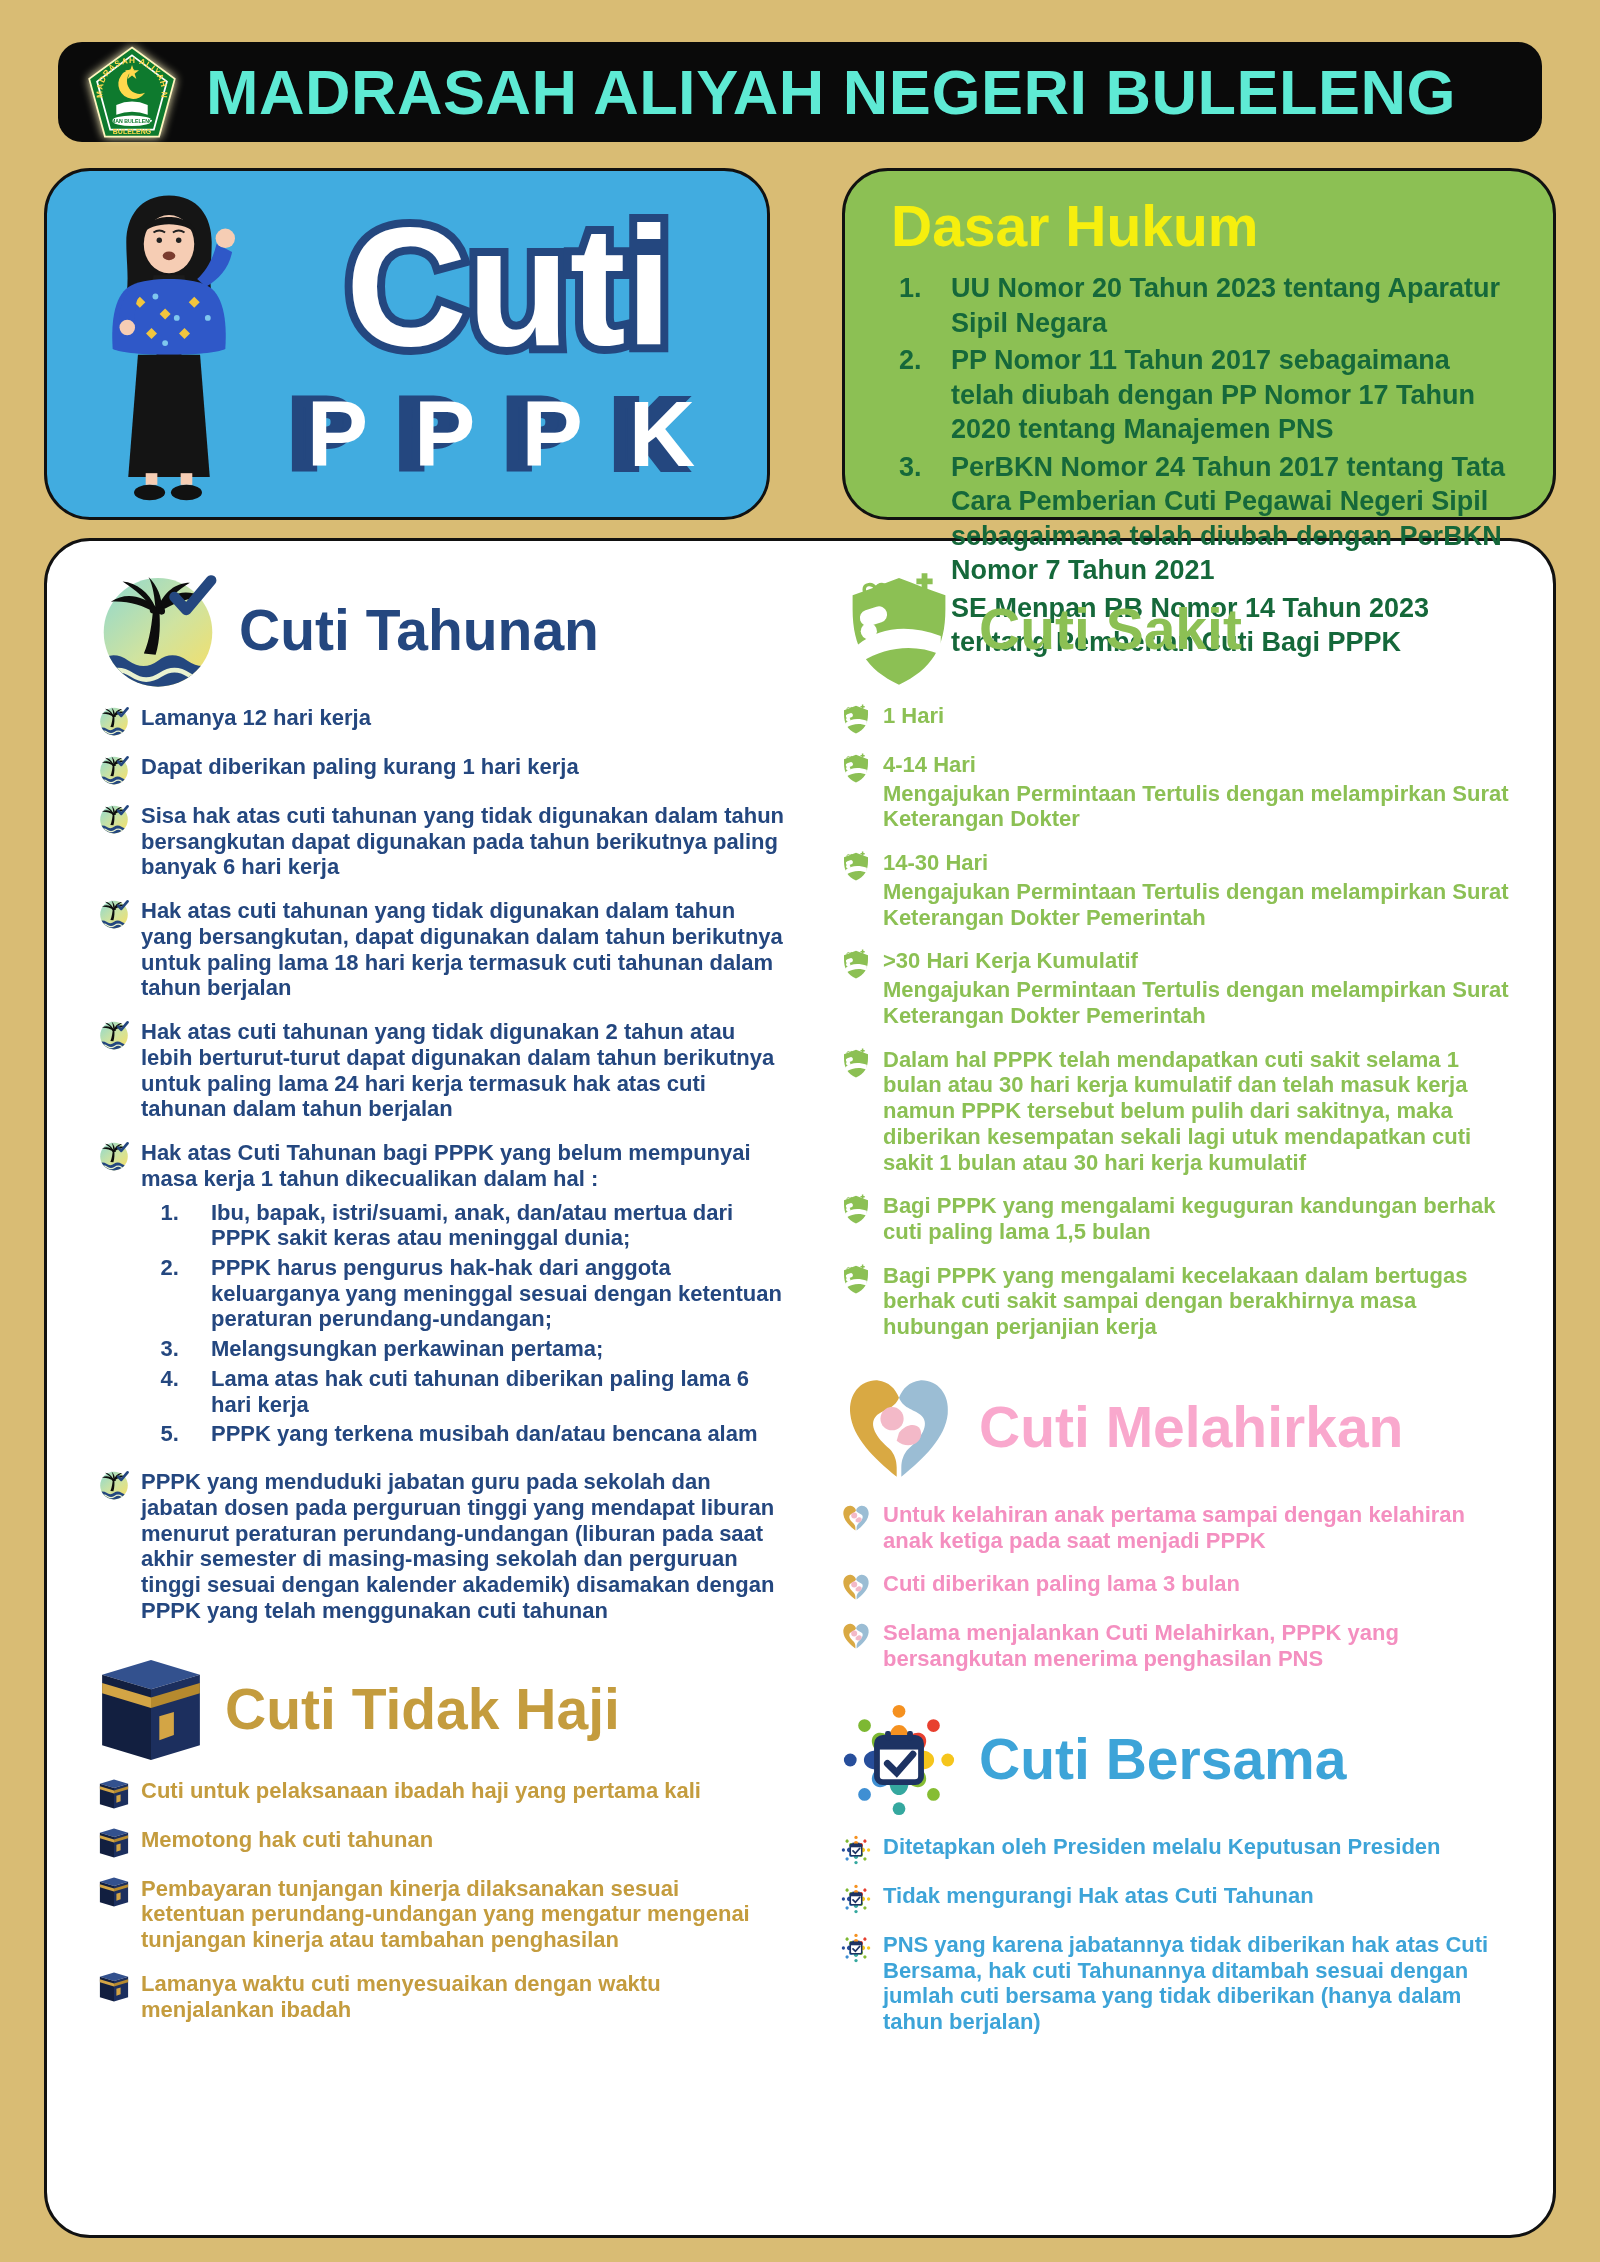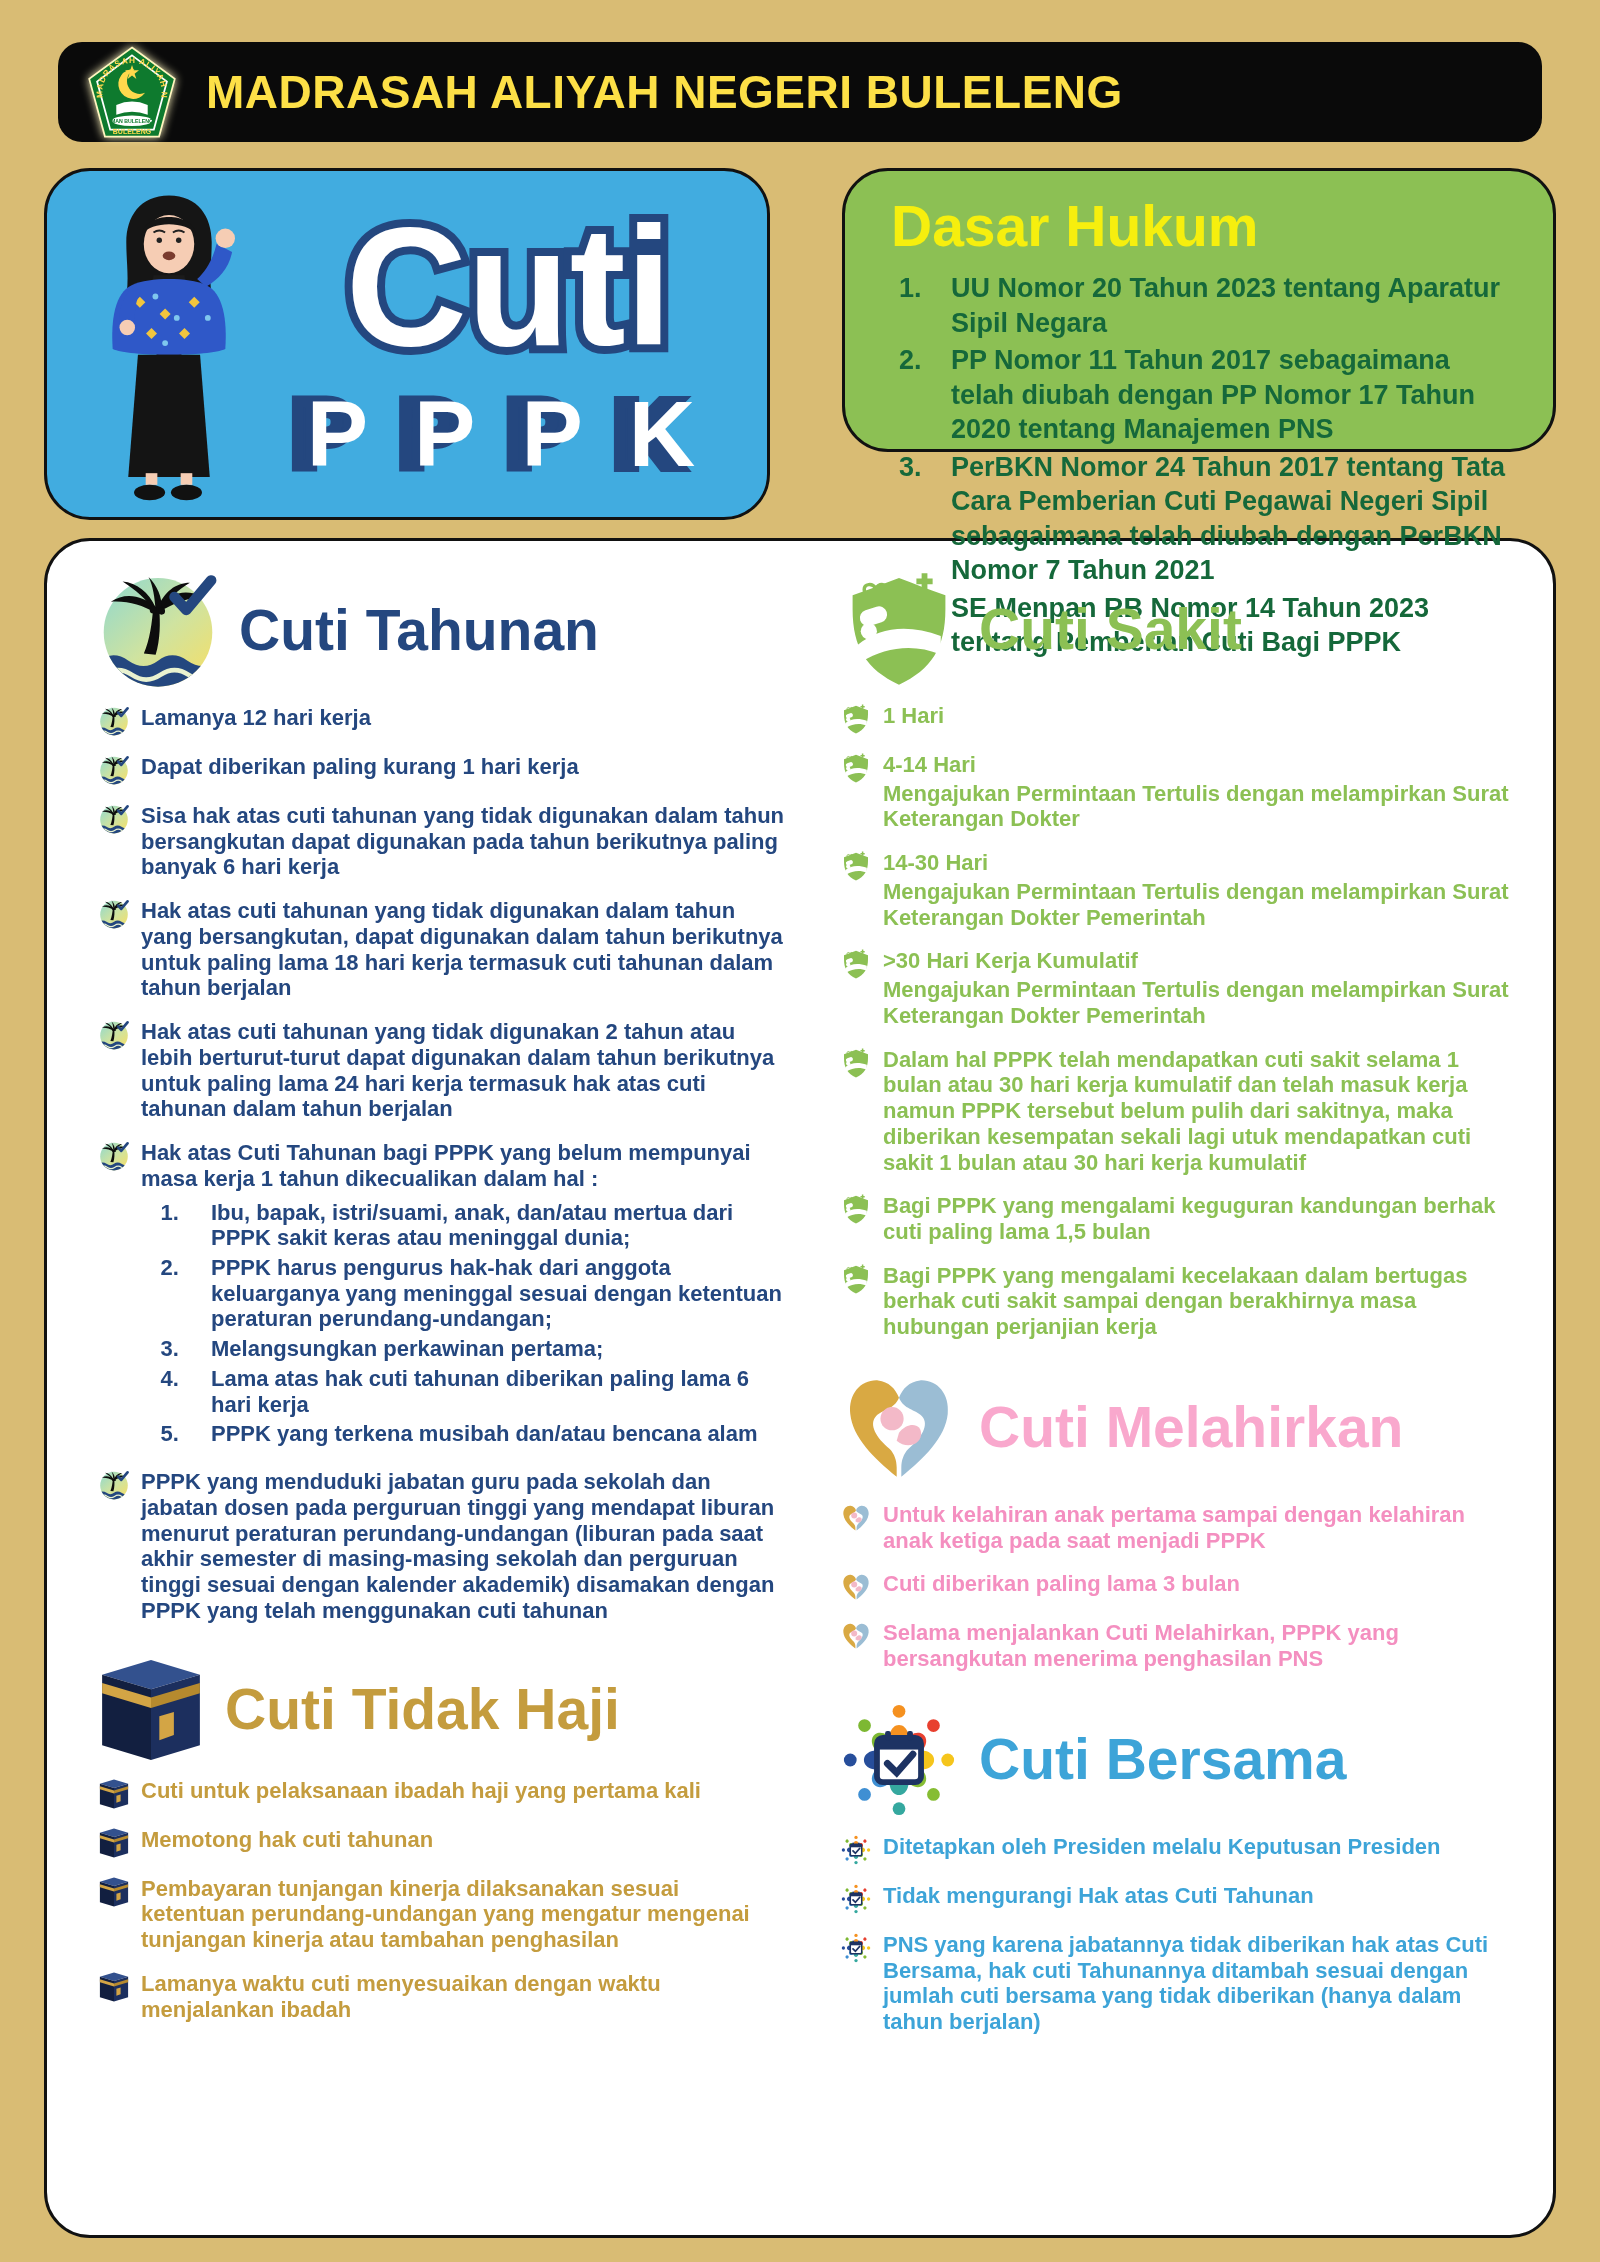--- a/index.html
+++ b/index.html
@@ -9,39 +9,39 @@
     font-family:"Liberation Sans", sans-serif;
     font-weight:700;
     -webkit-font-smoothing:antialiased;
   }
   .topbar{
     margin:42px 58px 0;height:100px;background:#0a0a0a;border-radius:24px;
     display:flex;align-items:center;gap:26px;padding:0 26px;
   }
   .logo-svg{height:96px;width:96px;filter:drop-shadow(0 0 5px #fff6c0);}
   .school-name{
-    color:#fde047;font-size:46px;margin:0;letter-spacing:0.5px;white-space:nowrap;
+    color:#5eead4;font-size:63px;margin:0;letter-spacing:0.5px;white-space:nowrap;
   }
   .hero-row{margin:26px 44px 0;display:flex;gap:72px;}
   .hero-card{
     flex:0 0 726px;height:352px;background:#41ace0;border:3px solid #111;
     border-radius:46px;display:flex;align-items:center;padding:0 18px 0 22px;box-sizing:border-box;
   }
   .woman-svg{height:330px;width:200px;flex:0 0 200px;margin-top:6px;}
   .hero-title{flex:1;text-align:center;}
   .outline{position:relative;z-index:0;color:#fff;}
   .outline::before{
     content:attr(data-text);position:absolute;left:0;top:0;width:100%;z-index:-1;
     color:#24477f;-webkit-text-stroke:16px #24477f;
   }
   .hero-cuti{font-size:168px;line-height:0.95;text-align:center;}
   .hero-pppk{font-size:92px;line-height:1;margin-top:20px;letter-spacing:46px;padding-left:30px;}
   .hero-pppk.outline::before{-webkit-text-stroke:12px #24477f;}
   .legal-card{
-    flex:1;height:284px;background:#8cc054;border:3px solid #111;border-radius:46px;
+    flex:1;height:352px;background:#8cc054;border:3px solid #111;border-radius:46px;
     padding:20px 34px 16px 42px;box-sizing:border-box;
   }
   .legal-title{color:#f6ef0e;font-size:57px;margin:2px 0 12px 4px;}
   .legal-list{margin:0;padding:0 0 0 42px;color:#15683a;font-size:27px;line-height:1.28;}
   .legal-list li{padding-left:22px;margin-bottom:3px;}
   .panel{
     margin:18px 44px 0;height:1700px;background:#fff;border:3px solid #111;border-radius:46px;
     padding:30px 32px 26px 48px;box-sizing:border-box;display:flex;gap:50px;overflow:hidden;
   }
   .col-left{flex:0 0 692px;}

